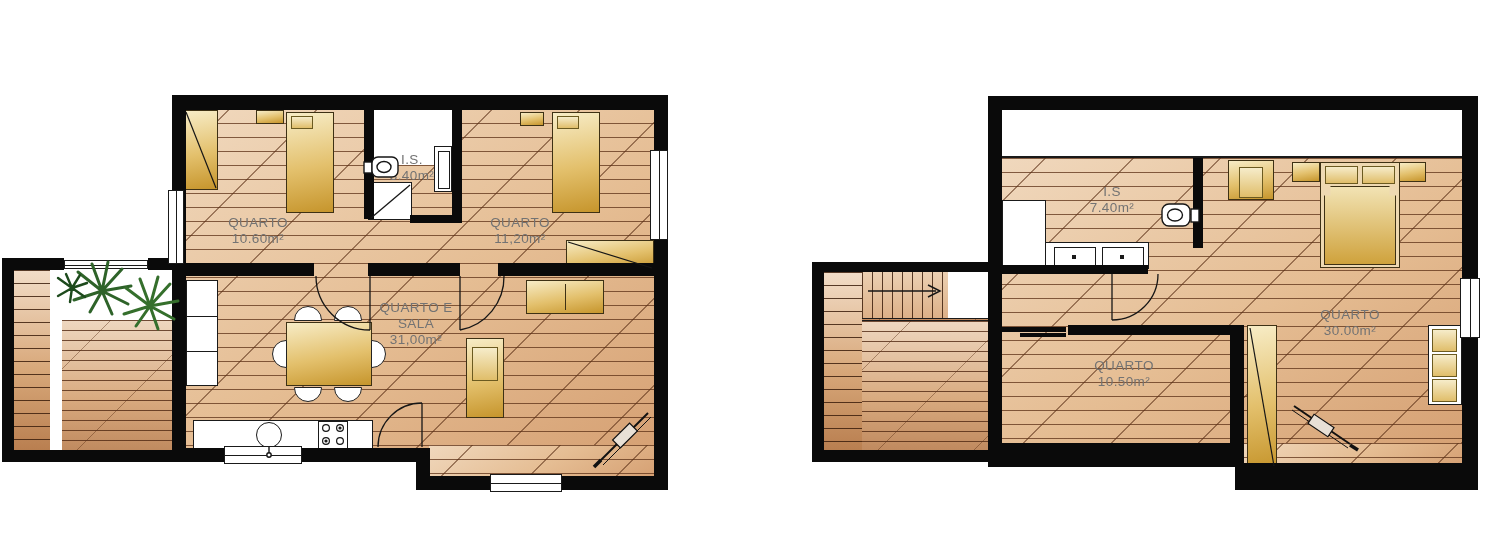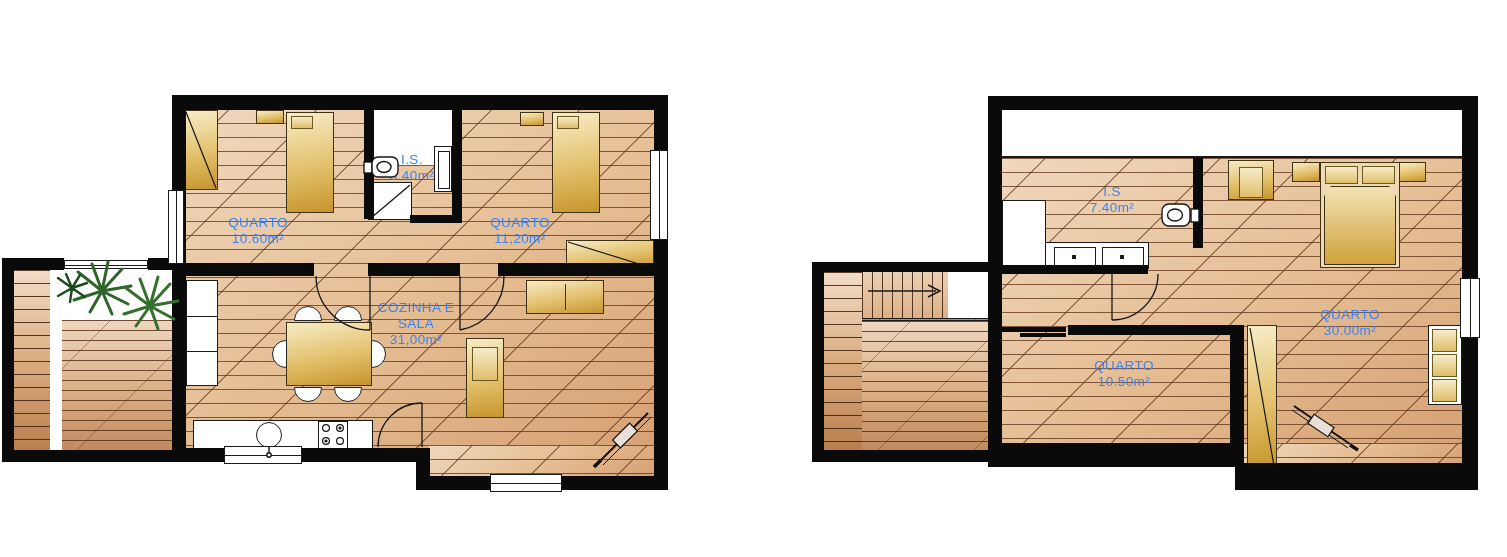--- a/index.html
+++ b/index.html
@@ -27,21 +27,21 @@
       linear-gradient(180deg,#ecd0b2 0%,#dcb088 100%);}
   .white{position:absolute;background:#ffffff;}
   .gold{position:absolute;background:linear-gradient(170deg,#f7ecc6 0%,#e3c06c 55%,#c6952c 100%);
         border:1px solid #3e3114;box-sizing:border-box;}
   .gold-light{position:absolute;background:linear-gradient(180deg,#f6ecca,#e0be6a);
         border:1px solid #6b5a20;box-sizing:border-box;}
   .win{position:absolute;background:#fff;border:1px solid #1a1a1a;box-sizing:border-box;}
   .win-line-h{position:absolute;left:0;right:0;top:50%;height:1px;background:#1a1a1a;}
   .win-line-v{position:absolute;top:0;bottom:0;left:50%;width:1px;background:#1a1a1a;}
   .fixture{position:absolute;background:#fff;border:1px solid #1a1a1a;box-sizing:border-box;}
-  .label{position:absolute;color:#3b82f6;font-size:13.5px;line-height:16px;font-weight:400;
+  .label{position:absolute;color:#737373;font-size:13.5px;line-height:16px;font-weight:400;
          letter-spacing:.4px;text-align:center;white-space:nowrap;}
   .chair-top{position:absolute;border:1px solid #222;border-radius:14px 14px 0 0;background:#fff;box-sizing:border-box;}
   .chair-bot{position:absolute;border:1px solid #222;border-radius:0 0 14px 14px;background:#fff;box-sizing:border-box;}
   .chair-left{position:absolute;border:1px solid #222;border-radius:14px 0 0 14px;background:#fff;box-sizing:border-box;}
   .chair-right{position:absolute;border:1px solid #222;border-radius:0 14px 14px 0;background:#fff;box-sizing:border-box;}
   svg.overlay{position:absolute;left:0;top:0;pointer-events:none;}
 </style>
 </head>
 <body>
 
@@ -135,21 +135,21 @@
     </div>
     <div class="label" style="left:368px;top:152px;width:88px;">
       <span>I.S.</span><br>
       <span>3.40m²</span>
     </div>
     <div class="label" style="left:458px;top:215px;width:124px;">
       <span>QUARTO</span><br>
       <span>11,20m²</span>
     </div>
     <div class="label" style="left:356px;top:300px;width:120px;">
-      <span>COZINHA E</span><br>
+      <span>QUARTO E</span><br>
       <span>SALA</span><br>
       <span>31,00m²</span>
     </div>
   </div>
 
   <div>
 
     <div class="wood" style="left:1002px;top:158px;width:460px;height:285px;"></div>
     <div class="wood" style="left:1240px;top:443px;width:222px;height:22px;"></div>
     <div class="white" style="left:1002px;top:110px;width:460px;height:48px;border-bottom:2px solid #1a1a1a;box-sizing:border-box;"></div>

